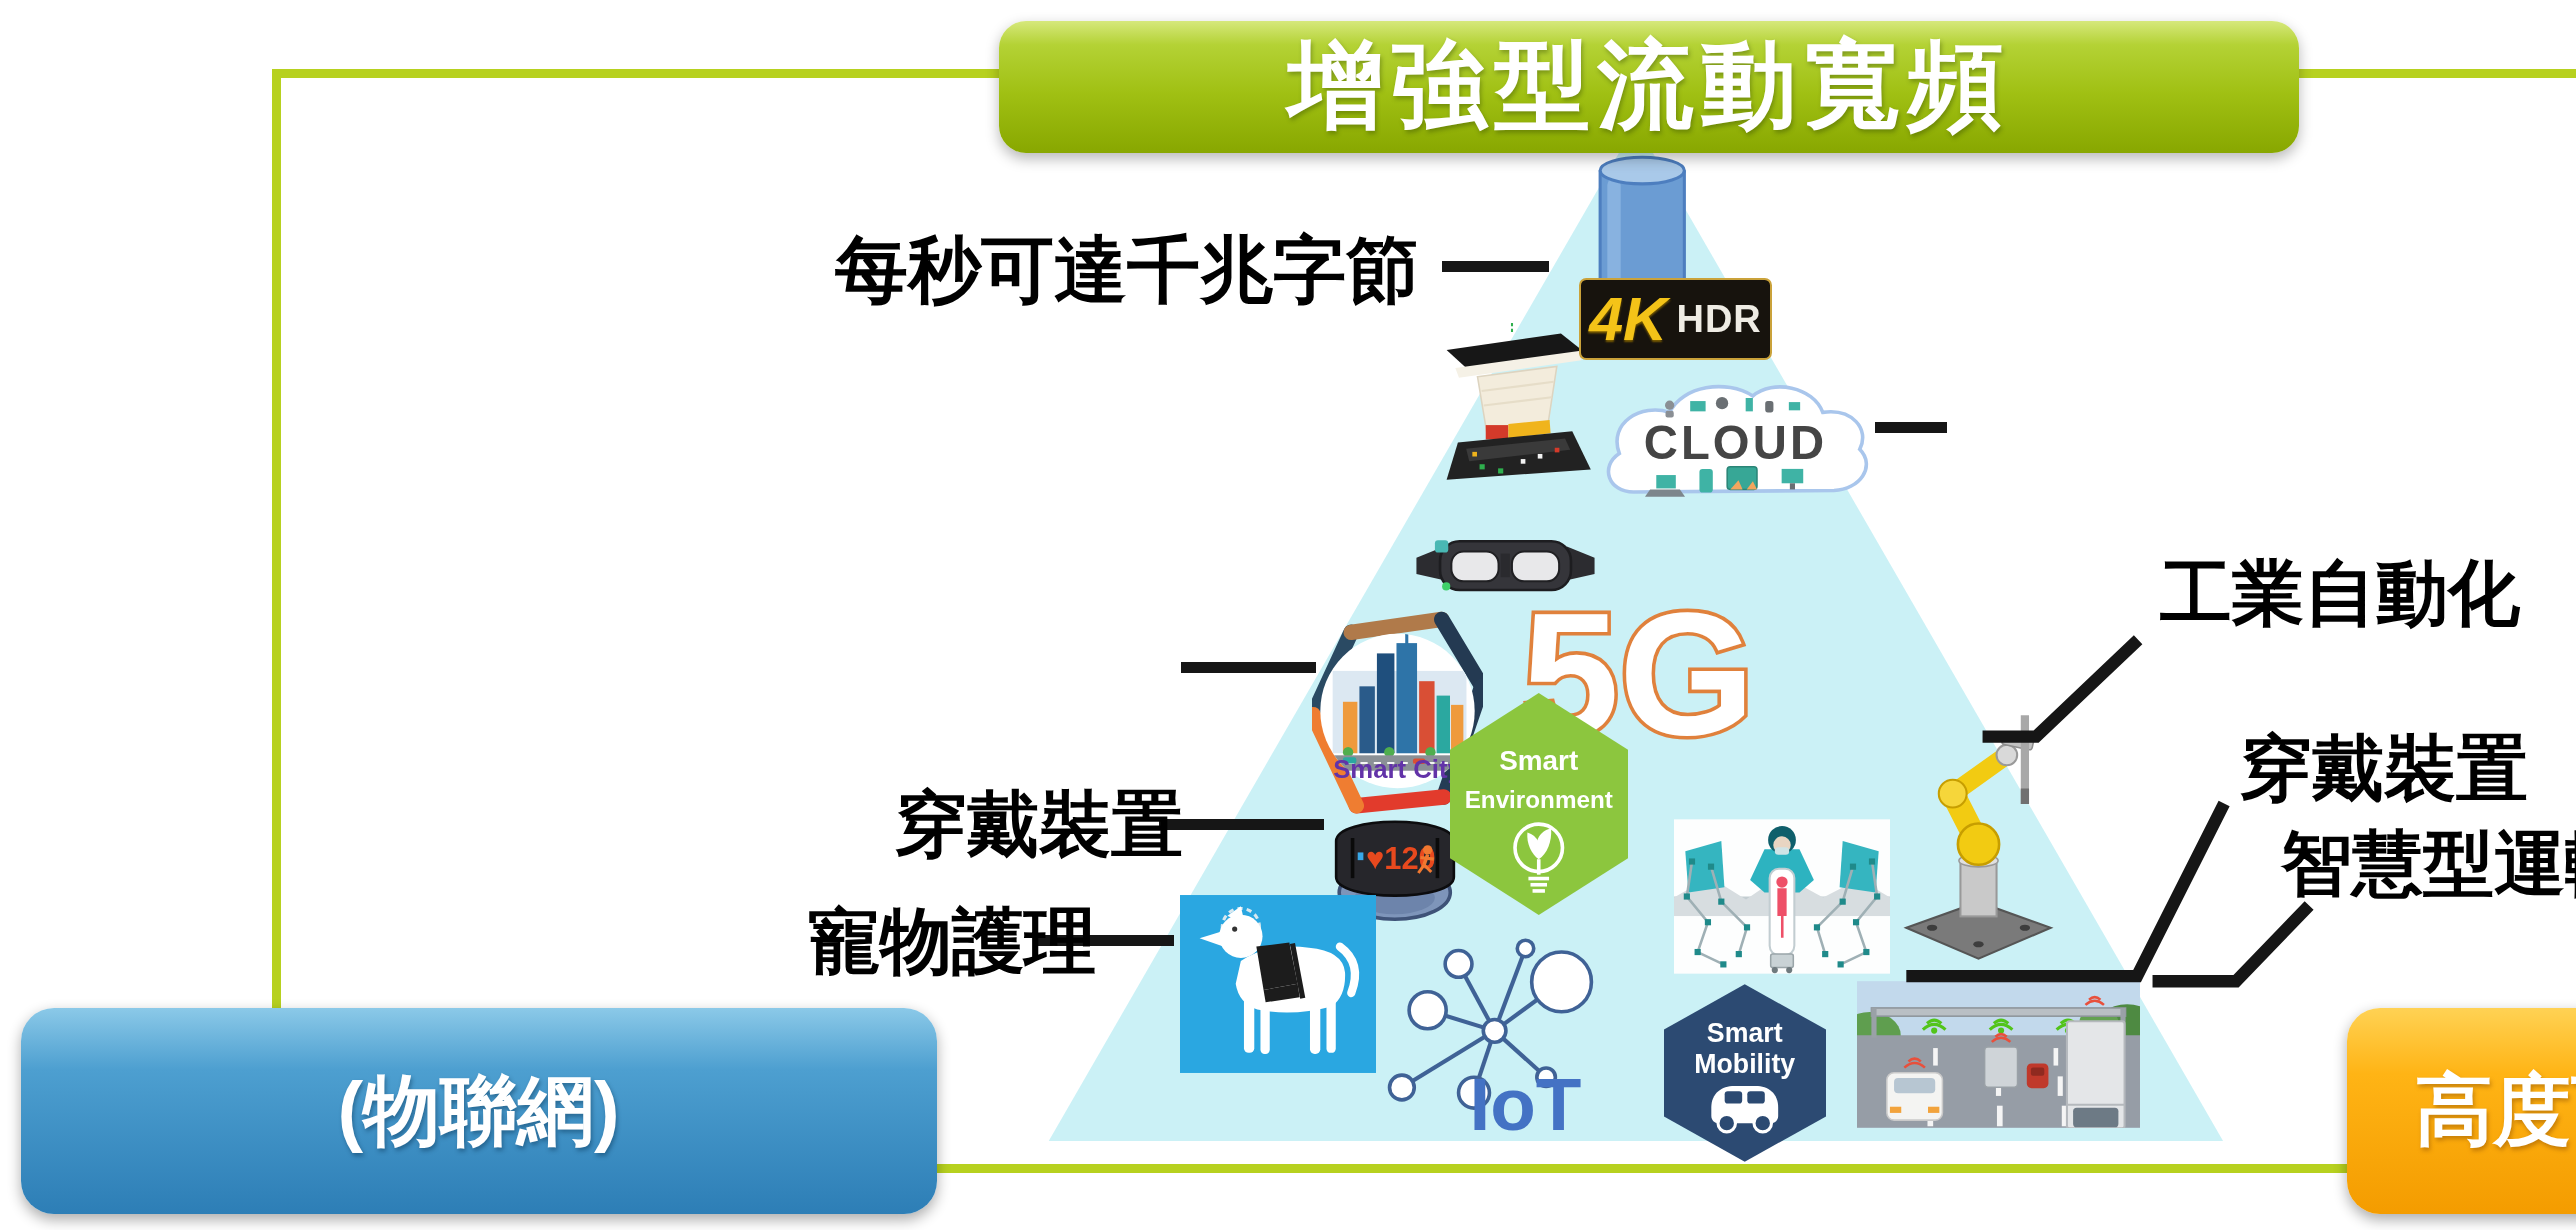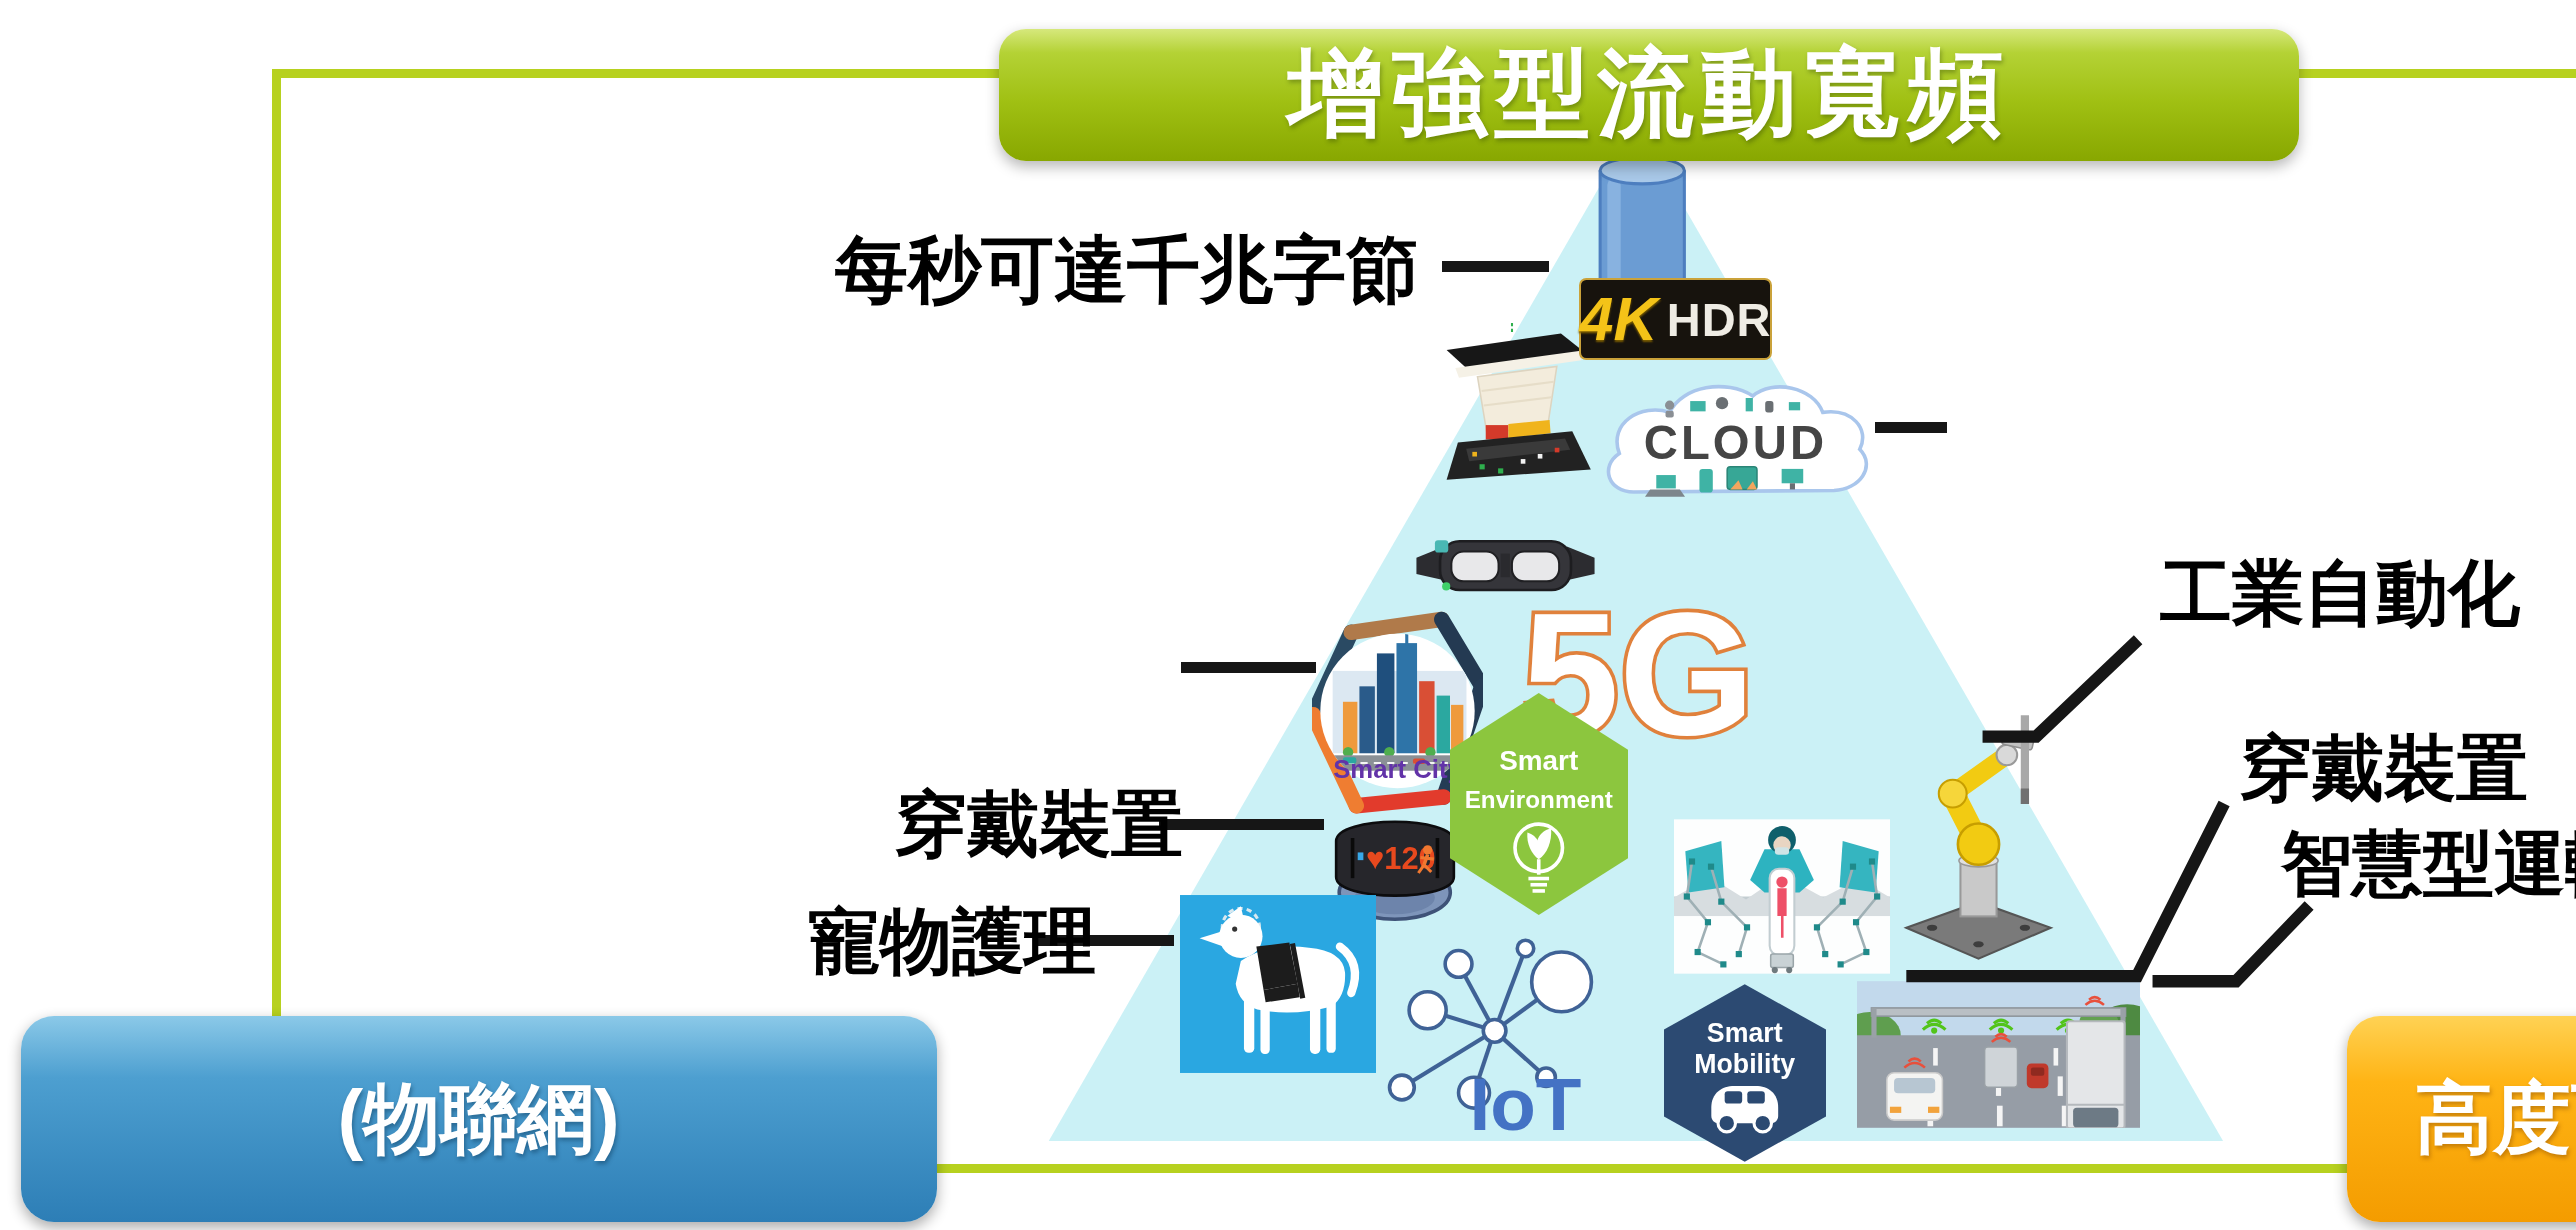--- a/index.html
+++ b/index.html
@@ -7,21 +7,21 @@
          font-family:"Liberation Sans",sans-serif;}
   svg{display:block;}
   
   .frame{position:absolute;left:272px;top:69px;width:2756px;height:1104px;
          border:9.3px solid #b7d11f;box-sizing:border-box;z-index:1;}
   
   .triangle-svg{position:absolute;left:0;top:0;z-index:2;pointer-events:none;}
   
   .banner{position:absolute;display:flex;align-items:center;justify-content:center;
           color:#fff;font-weight:800;text-align:center;z-index:10;
-          text-shadow:1.5px 3.1px 4.1px rgba(40,60,0,0.35);margin-top:8px;}
+          text-shadow:1.5px 3.1px 4.1px rgba(40,60,0,0.35);}
   .banner-top{left:999px;top:20.6px;width:1300px;height:132px;border-radius:27px;
         background:linear-gradient(180deg,#d6e87c 0%,#b4d235 18%,#a0c013 55%,#88a700 100%);
         box-shadow:0 5.2px 13.4px rgba(0,0,0,.28);font-size:96px;letter-spacing:7.2px;}
   .banner-blue{left:20.6px;top:1008px;width:916px;height:206px;border-radius:33px;
         background:linear-gradient(180deg,#8bc9e8 0%,#4d9fd0 30%,#2d7eb6 100%);
         box-shadow:0 5.2px 13.4px rgba(0,0,0,.32);font-size:77px;line-height:1.26;
         flex-direction:column;text-shadow:1.5px 3.1px 4.1px rgba(0,40,70,0.4);}
   .banner-orange{left:2347px;top:1008px;width:916px;height:206px;border-radius:33px;
         background:linear-gradient(180deg,#ffd254 0%,#ffb415 32%,#f49c00 100%);
         box-shadow:0 5.2px 13.4px rgba(0,0,0,.32);font-size:78px;
@@ -32,21 +32,21 @@
   
   .conn{position:absolute;height:11.3px;background:#161616;z-index:6;}
   
   .icon{position:absolute;z-index:5;}
   .icon-high{position:absolute;z-index:7;}
   .badge4k{position:absolute;left:1579px;top:278px;width:193px;height:82px;z-index:6;
         background:#17130d;border:2.6px solid #caa23a;border-radius:7.2px;box-sizing:border-box;
         display:flex;align-items:center;justify-content:center;gap:9.3px;}
   .badge4k .fourk{font-size:61px;font-weight:800;font-style:italic;
         color:#f4c318;text-shadow:0 2.1px 2.1px #7a5c00;}
-  .badge4k .hdr{font-size:47px;font-weight:800;color:#efece4;letter-spacing:1px;}
+  .badge4k .hdr{font-size:38px;font-weight:800;color:#efece4;letter-spacing:1px;}
   .elbow-svg{position:absolute;left:0;top:0;z-index:6;pointer-events:none;}
 </style>
 </head>
 <body>
 
 <div class="stage">
 
   <div class="frame"></div>
 
   <svg class="triangle-svg" width="3278" height="1230" viewBox="0 0 6362 2388">

